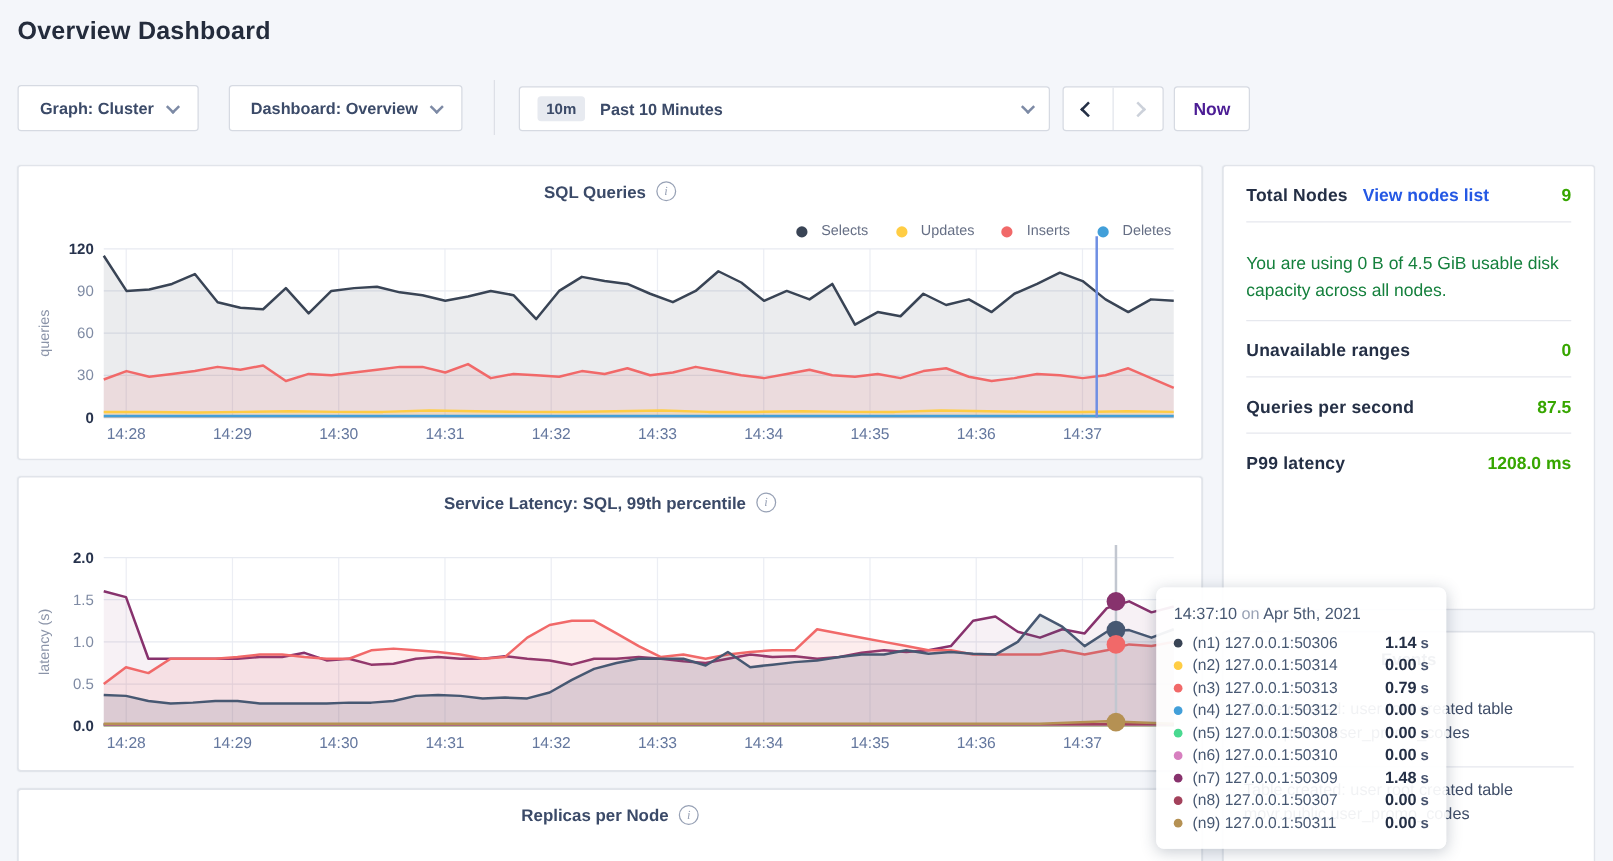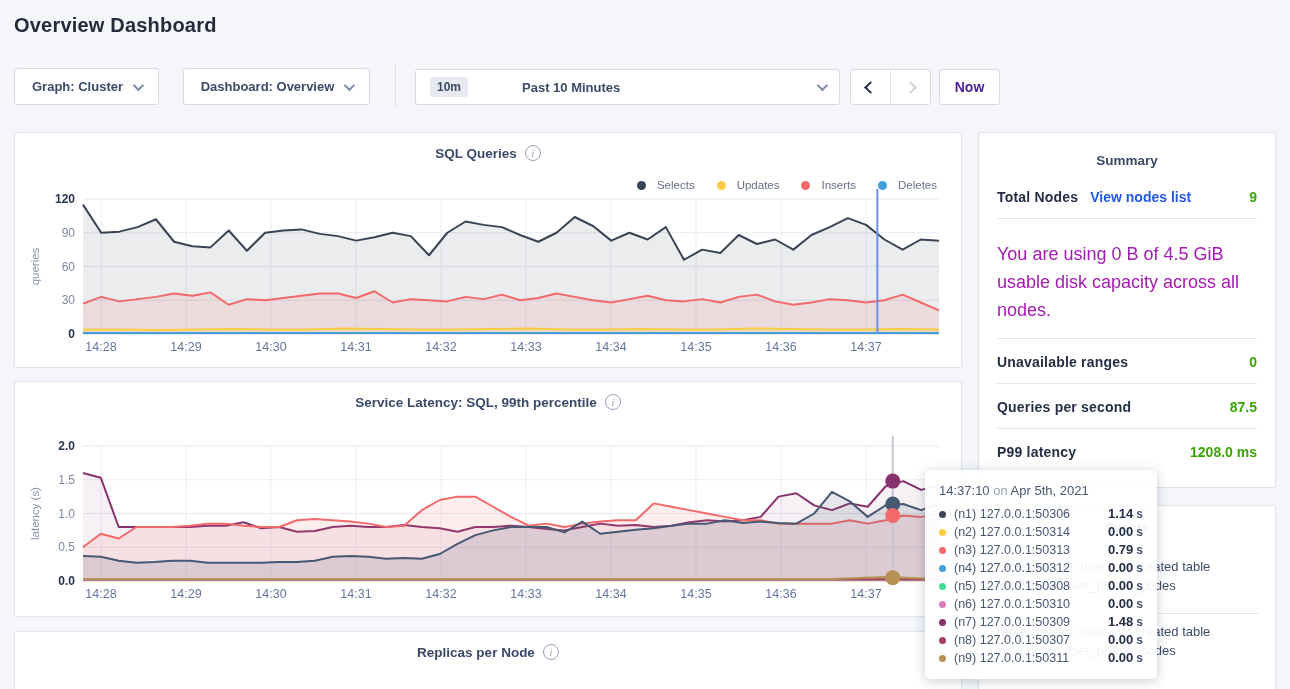--- a/index.html
+++ b/index.html
@@ -23,21 +23,21 @@
     display:flex; align-items:center; justify-content:center;
     font-size:13px; font-weight:bold; color:#3b4a68; cursor:pointer;
   }
   .chev {
     width:8px; height:8px; border-right:2px solid #7d8aa5; border-bottom:2px solid #7d8aa5;
     transform: rotate(45deg) translateY(-2px); margin-left:10px; display:inline-block;
   }
   #graph-dd { left:14px; width:145px;text-align:center; }
   #dash-dd { left:183px; width:187px; }
   .toolbar-divider { position:absolute; left:395px; top:64px; height:44px; width:1px; background:#dde0e7; }
-  #time-dd { left:415px; width:425px; top:69px; height:36px; justify-content:flex-start; padding:0 14px;gap:42px; }
+  #time-dd { left:415px; width:425px; top:69px; height:36px; justify-content:flex-start; padding:0 14px; }
   #time-dd .badge {
     background:#e7eaf0; border-radius:3px; padding:3px 7px;
     font-size:12px; font-weight:bold; color:#3b4a68; margin-right:12px;
   }
   #time-dd .chev { margin-left:auto; }
   .arrow-group { position:absolute; left:850px; top:69px; width:81px; height:36px;
     background:#fff; border:1px solid #d6dae2; border-radius:3px; display:flex; }
   .arrow-group .arrow { flex:1; display:flex; align-items:center; justify-content:center; cursor:pointer; }
   .arrow-group .arrow + .arrow { border-left:1px solid #e2e5eb; }
   .arr-ch { width:9px; height:9px; border-right:2.5px solid #242f45; border-bottom:2.5px solid #242f45; }
@@ -70,21 +70,21 @@
   .chart-svg { position:absolute; left:0; top:0; }
   
   #summary-panel { padding: 0 18px; }
   .summary-title { text-align:center; font-size:13.5px; font-weight:bold; color:#3b4a68; margin:20px 0 6px; }
   .srow { padding:15px 0 13px; border-bottom:1px solid #e6e8ee; }
   .srow:last-child { border-bottom:none; }
   .srow-main { display:flex; align-items:baseline; }
   .srow-label { font-size:14px; font-weight:bold; color:#242f45; letter-spacing:.2px; }
   .srow-link { font-size:14px; font-weight:bold; color:#2458e4; margin-left:12px; cursor:pointer; }
   .srow-value { margin-left:auto; font-size:14px; font-weight:bold; color:#37a600; }
-  .srow-desc { font-size:18px; color:#a21caf; line-height:1.55; margin-top:7px; }
+  .srow-desc { font-size:14px; color:#15803d; line-height:1.55; margin-top:7px; }
   
   #events-panel { padding: 14px 16px; }
   .events-title { text-align:center; font-size:13.5px; font-weight:bold; color:#3b4a68; margin-bottom:14px; }
   .event-item { padding:9px 0 17px; font-size:13px; color:#3f4d68; line-height:1.45; }
   .event-item + .event-item { border-top:1px solid #e6e8ee; }
   
   #chart-tooltip {
     position:absolute; left:925px; top:470px; width:232px;
     background:rgba(255,255,255,.93); border-radius:6px;
     box-shadow:0 2px 12px rgba(40,55,80,.25);
@@ -251,21 +251,20 @@
 </div>
 
 <div class="panel" id="replicas-panel">
   <div class="chart-title-row">
     <span class="chart-title">Replicas per Node</span>
     <span class="info-icon">i</span>
   </div>
 </div>
 
 <div class="panel" id="summary-panel">
-  <div class="summary-title">Summary</div>
   <div class="srow">
     <div class="srow-main">
       <span class="srow-label">Total Nodes</span>
       <span class="srow-link">View nodes list</span>
       <span class="srow-value">9</span>
     </div>
   </div>
   <div class="srow">
     <div class="srow-desc">You are using 0 B of 4.5 GiB usable disk capacity across all nodes.</div>
   </div>

